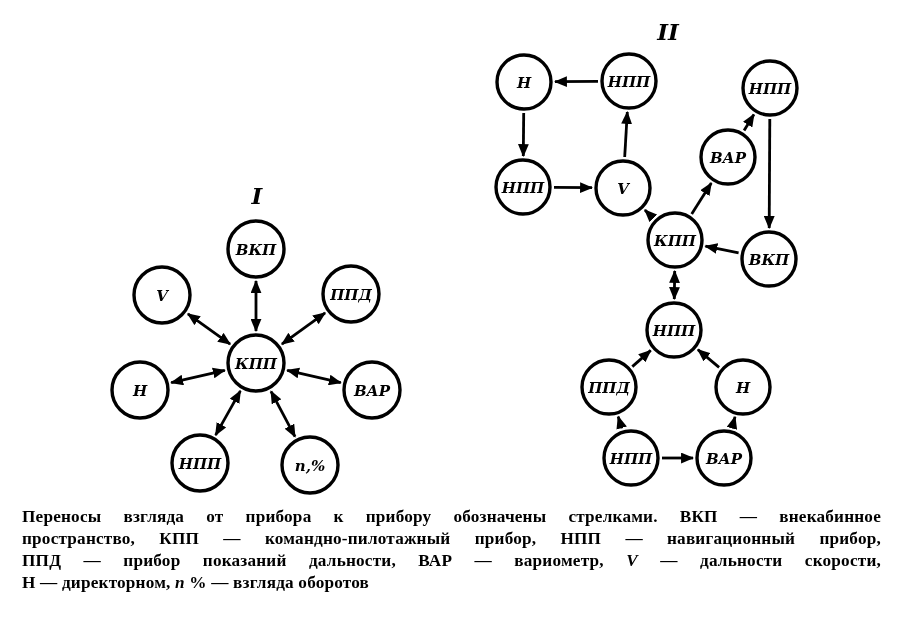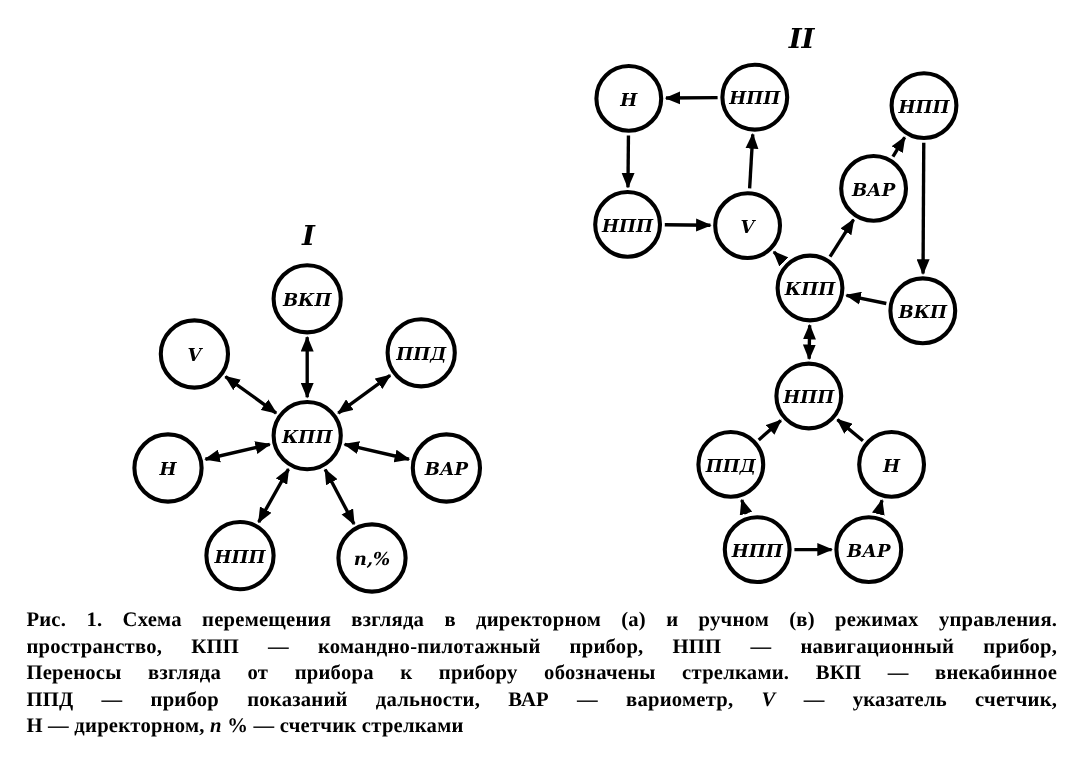--- a/index.html
+++ b/index.html
@@ -146,18 +146,17 @@
         <circle cx="631" cy="458" r="27" class="node"></circle>
         <text x="631" y="459" class="node-label">НПП</text>
         <circle cx="724" cy="458" r="27" class="node"></circle>
         <text x="724" y="459" class="node-label">ВАР</text>
         <text x="668" y="40" class="dia-label">II</text>
       </g>
     </svg>
 </div>
 
 <div id="caption">
-    <div class="cap-line"><span>Рис. 1. Схема перемещения взгляда в директорном (а) и ручном (в) режимах управления.</span></div>
+    <div class="cap-line"><span>Переносы взгляда от прибора к прибору обозначены стрелками. ВКП — внекабинное</span></div>
     <div class="cap-line"><span>пространство, КПП — командно-пилотажный прибор, НПП — навигационный прибор,</span></div>
-    <div class="cap-line"><span>Переносы взгляда от прибора к прибору обозначены стрелками. ВКП — внекабинное</span></div>
-    <div class="cap-line"><span>ППД — прибор показаний дальности, ВАР — вариометр, </span><span class="it">V</span><span> — указатель счетчик,</span></div>
-    <div class="cap-line last"><span>Н — директорном, </span><span class="it">n</span><span> % — счетчик стрелками</span></div>
+    <div class="cap-line"><span>ППД — прибор показаний дальности, ВАР — вариометр, </span><span class="it">V</span><span> — дальности скорости,</span></div>
+    <div class="cap-line last"><span>Н — директорном, </span><span class="it">n</span><span> % — взгляда оборотов</span></div>
   </div>
 
 </body></html>

